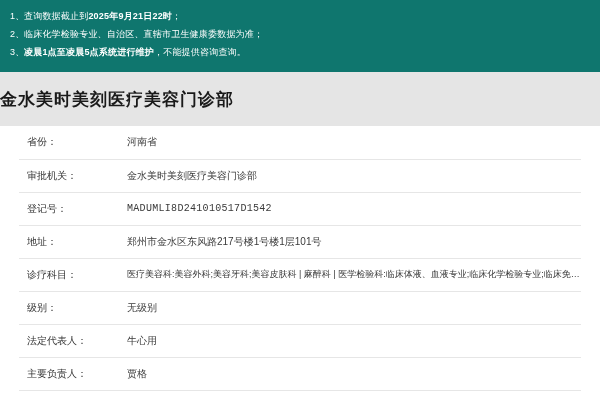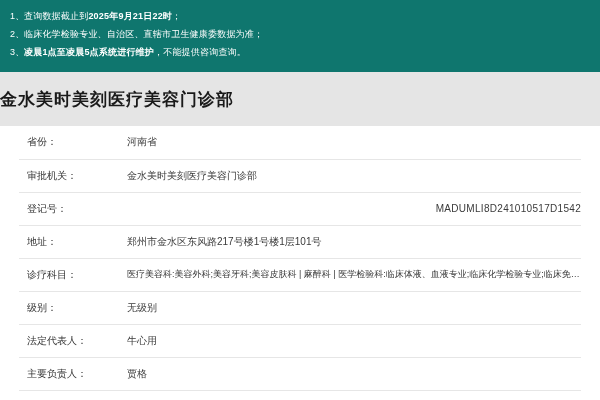--- a/index.html
+++ b/index.html
@@ -81,23 +81,22 @@
     padding-left: 8px;
     color: #3a3a3a;
     overflow: hidden;
     white-space: nowrap;
     text-overflow: ellipsis;
   }
   .value.small {
     font-size: 9px;
   }
   .value.mono {
-    font-family: Liberation Sans, sans-serif;
+    font-family: Liberation Mono, monospace;
     letter-spacing: 0.3px;
-    text-align: right;
   }
   .info-table tr:last-child td {
     border-bottom: none;
   }
 </style>
 </head>
 <body>
 
 <div class="page">
 

